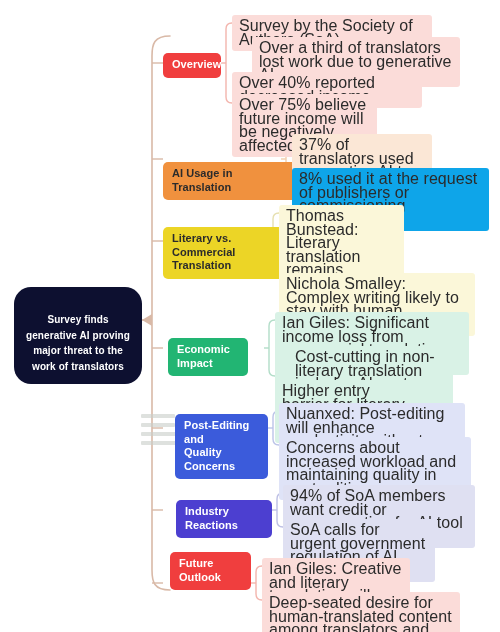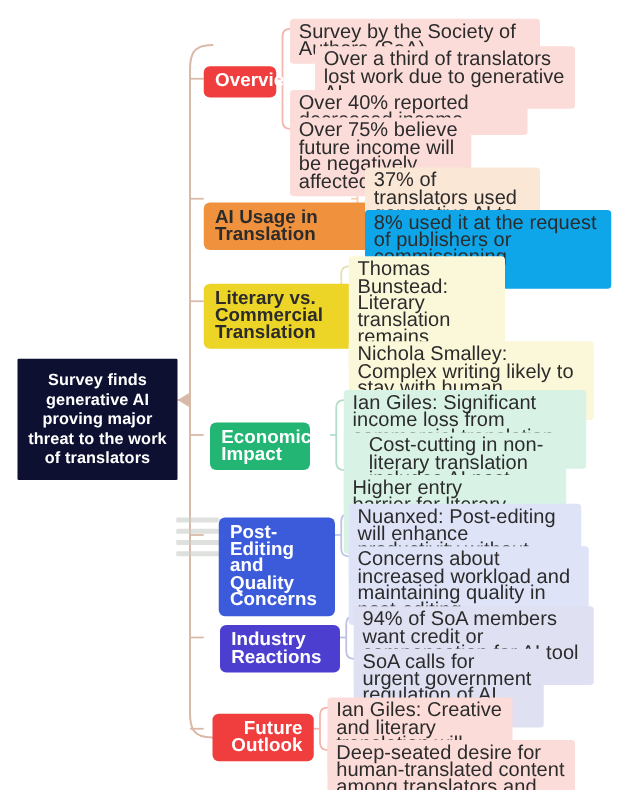--- a/index.html
+++ b/index.html
@@ -30,36 +30,36 @@
 
   
   .root-node {
     position: absolute;
     left: 14px;
     top: 287px;
     width: 128px;
     box-sizing: border-box;
     background: #0d1030;
     color: #ffffff;
-    border-radius: 1px;
-    padding: 9px 8px 10px 8px;
+    border-radius: 17px;
+    padding: 25px 8px 10px 8px;
     text-align: center;
-    font-size: 13px;
+    font-size: 10px;
     font-weight: bold;
     line-height: 15.5px;
     letter-spacing: 0.1px;
   }
 
   
   .branch-node {
     position: absolute;
     box-sizing: border-box;
     border-radius: 5px;
     padding: 5px 9px 6px 9px;
-    font-size: 15px;
+    font-size: 11px;
     font-weight: bold;
     line-height: 13.5px;
     letter-spacing: 0.05px;
     white-space: pre-line;
   }
 
   
   .leaf {
     position: absolute;
     box-sizing: border-box;
@@ -151,17 +151,17 @@
 
   <div class="branch-node" style="left:175px; top:414px; width:93px; background:#3b5bdb; color:#ffffff;">Post-Editing and
 Quality Concerns</div>
   <div class="leaf" style="left:279px; top:403px; width:186px; background:#dfe3f7;">Nuanxed: Post-editing will enhance productivity without sacrificing quality</div>
   <div class="leaf" style="left:279px; top:437px; width:192px; background:#dfe3f7;">Concerns about increased workload and maintaining quality in post-editing</div>
 
   <div class="branch-node" style="left:176px; top:500px; width:96px; background:#4c3fd0; color:#ffffff;">Industry Reactions</div>
   <div class="leaf" style="left:283px; top:485px; width:192px; background:#dfe0f2;">94% of SoA members want credit or compensation for AI tool development</div>
   <div class="leaf" style="left:283px; top:519px; width:152px; background:#dfe0f2;">SoA calls for urgent government regulation of AI tools</div>
 
-  <div class="branch-node" style="left:170px; top:571px; width:81px; background:#f03e3e; color:#ffffff;text-align:right;">Future Outlook</div>
+  <div class="branch-node" style="left:170px; top:552px; width:81px; background:#f03e3e; color:#ffffff;">Future Outlook</div>
   <div class="leaf" style="left:262px; top:558px; width:148px; background:#fbdcd9;">Ian Giles: Creative and literary translation will persist</div>
   <div class="leaf" style="left:262px; top:592px; width:198px; background:#fbdcd9;">Deep-seated desire for human-translated content among translators and audience</div>
 
 </div>
 
 </body></html>

